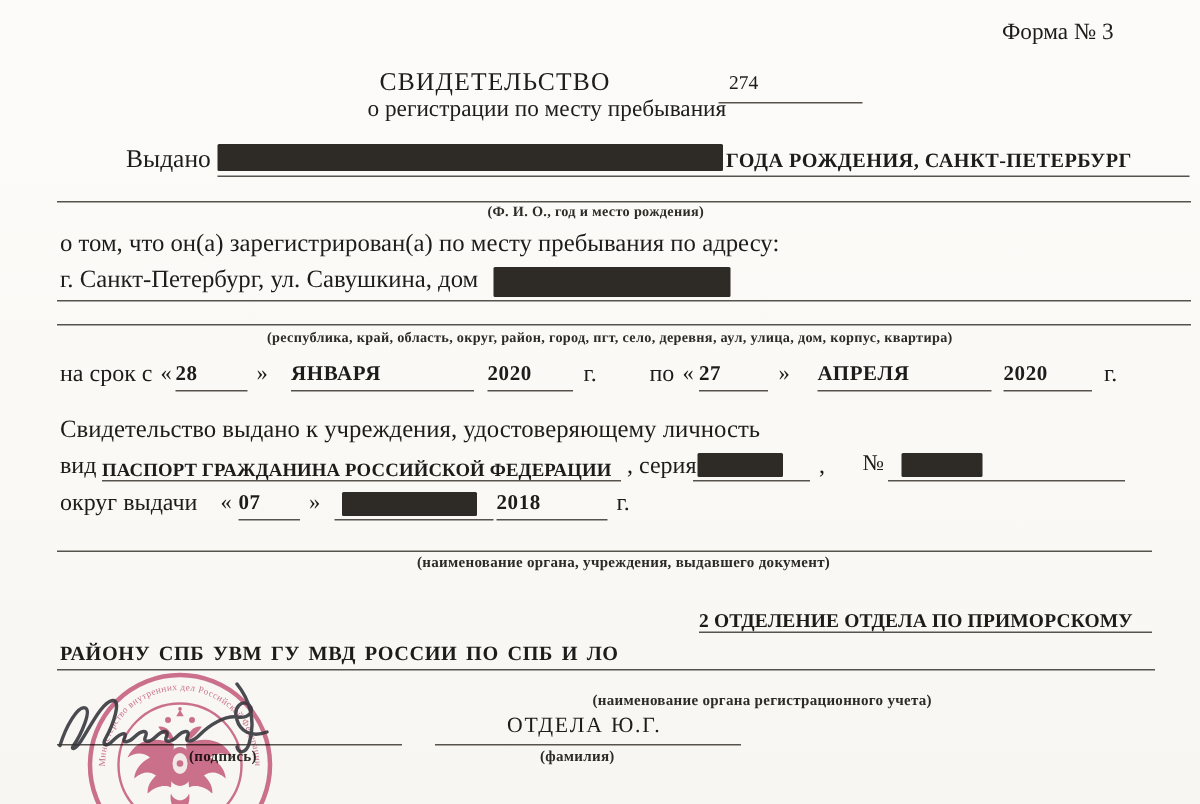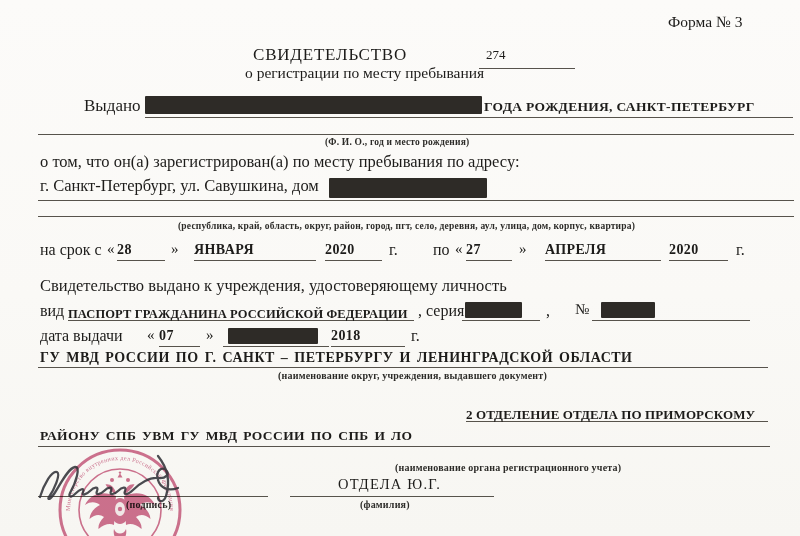--- a/index.html
+++ b/index.html
@@ -79,33 +79,32 @@
   <div class="t" style="left:418px;top:302px;">, серия</div>
   <div class="cell" style="left:462px;top:300px;width:78px;height:21px;">
       <div class="bar" style="left:3px;top:2px;width:57px;height:16px;"></div>
     </div>
   <div class="t" style="left:546px;top:302px;">,</div>
   <div class="t" style="left:575px;top:301px;font-size:15px;">№</div>
   <div class="cell" style="left:592px;top:300px;width:158px;height:21px;">
       <div class="bar" style="left:9px;top:2px;width:54px;height:16px;"></div>
     </div>
 
-  <div class="t" style="left:40px;top:327px;">дата выдачи</div>
+  <div class="t" style="left:40px;top:327px;">округ выдачи</div>
   <div class="t quote" style="left:147px;top:327px;">«</div>
   <div class="cell" style="left:159px;top:326px;width:41px;height:21px;"><span class="v">07</span></div>
   <div class="t quote" style="left:206px;top:327px;">»</div>
   <div class="cell" style="left:223px;top:326px;width:106px;height:21px;">
       <div class="bar" style="left:5px;top:2px;width:90px;height:16px;"></div>
     </div>
   <div class="cell" style="left:331px;top:326px;width:74px;height:21px;"><span class="v">2018</span></div>
   <div class="t" style="left:411px;top:327px;">г.</div>
 
-  <div class="t" style="left:40px;top:350px;font-weight:bold;font-size:14px;letter-spacing:.5px;word-spacing:2px;">ГУ  МВД  РОССИИ  ПО  Г. САНКТ – ПЕТЕРБУРГУ  И  ЛЕНИНГРАДСКОЙ  ОБЛАСТИ</div>
   <div class="hr" style="left:38px;top:367px;width:730px;"></div>
-  <div class="cap" style="left:278px;top:370px;font-size:10px;">(наименование округ, учреждения, выдавшего документ)</div>
+  <div class="cap" style="left:278px;top:370px;font-size:10px;">(наименование органа, учреждения, выдавшего документ)</div>
 
   <div class="cell" style="left:466px;top:402px;width:302px;height:20px;padding-top:3px;"><span class="condensed" style="font-size:13px;">2 ОТДЕЛЕНИЕ ОТДЕЛА  ПО ПРИМОРСКОМУ</span></div>
   <div class="t" style="left:40px;top:428px;font-weight:bold;font-size:13.5px;letter-spacing:.4px;word-spacing:2px;">РАЙОНУ СПБ УВМ  ГУ  МВД РОССИИ  ПО СПБ  И  ЛО</div>
   <div class="hr" style="left:38px;top:446px;width:732px;"></div>
   <div class="cap" style="left:395px;top:462px;font-size:10px;">(наименование органа регистрационного учета)</div>
 
   <div class="hr" style="left:38px;top:496px;width:230px;"></div>
   <div class="cap" style="left:126px;top:499px;font-size:10px;">(подпись)</div>
   <div class="t" style="left:338px;top:476px;font-size:14.5px;letter-spacing:1.2px;">ОТДЕЛА  Ю.Г.</div>
   <div class="hr" style="left:290px;top:496px;width:204px;"></div>

